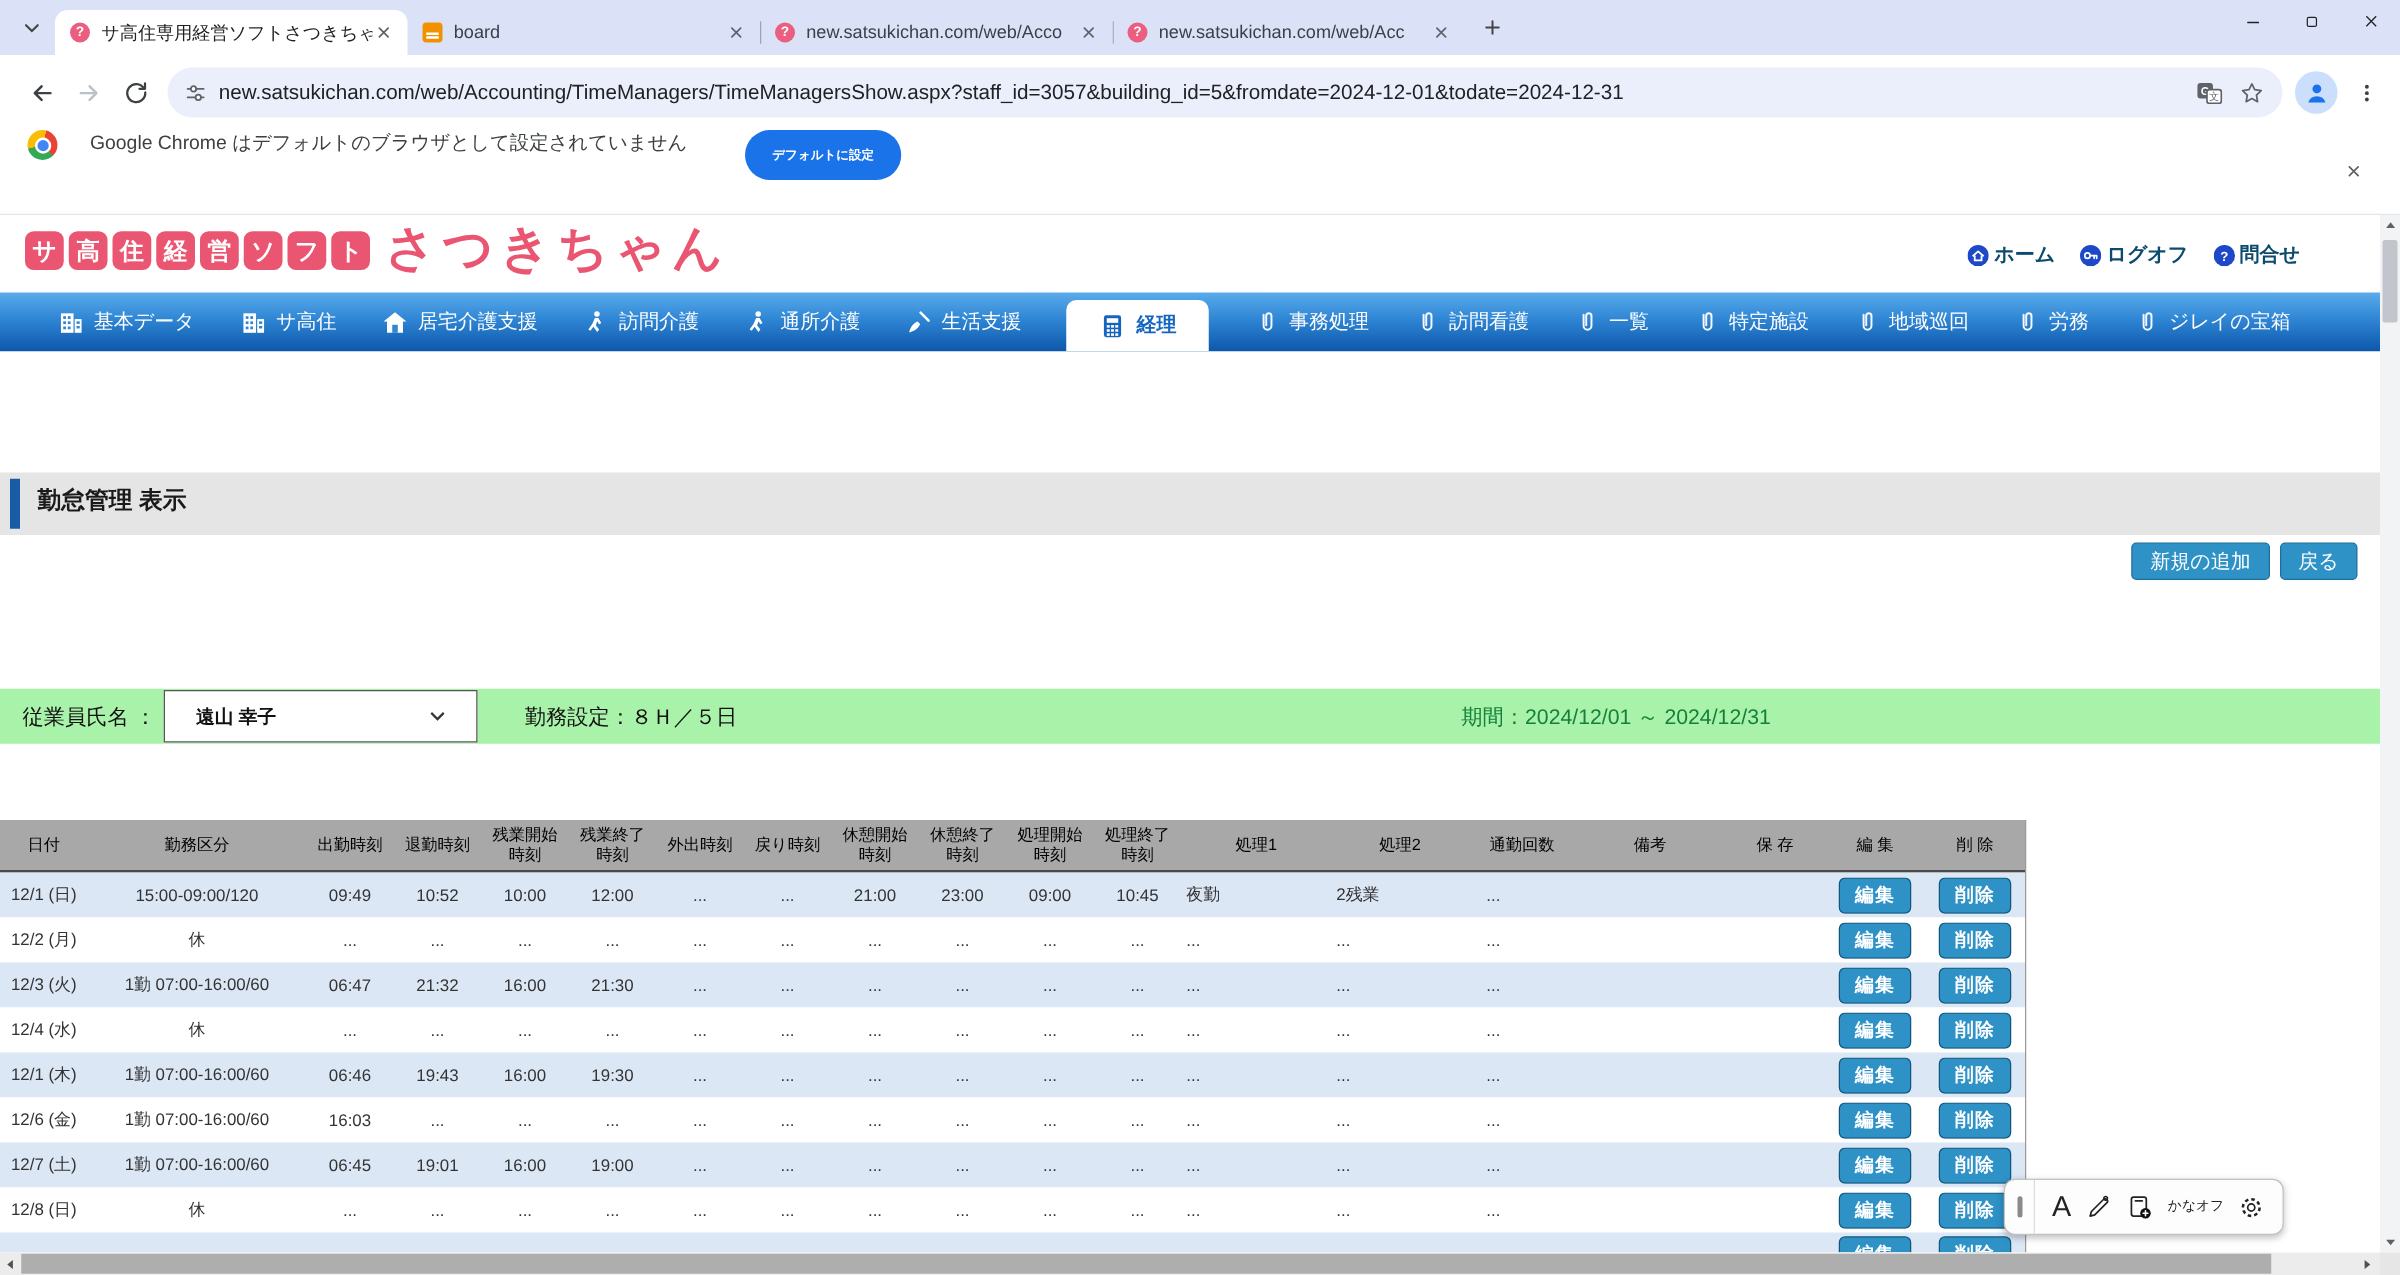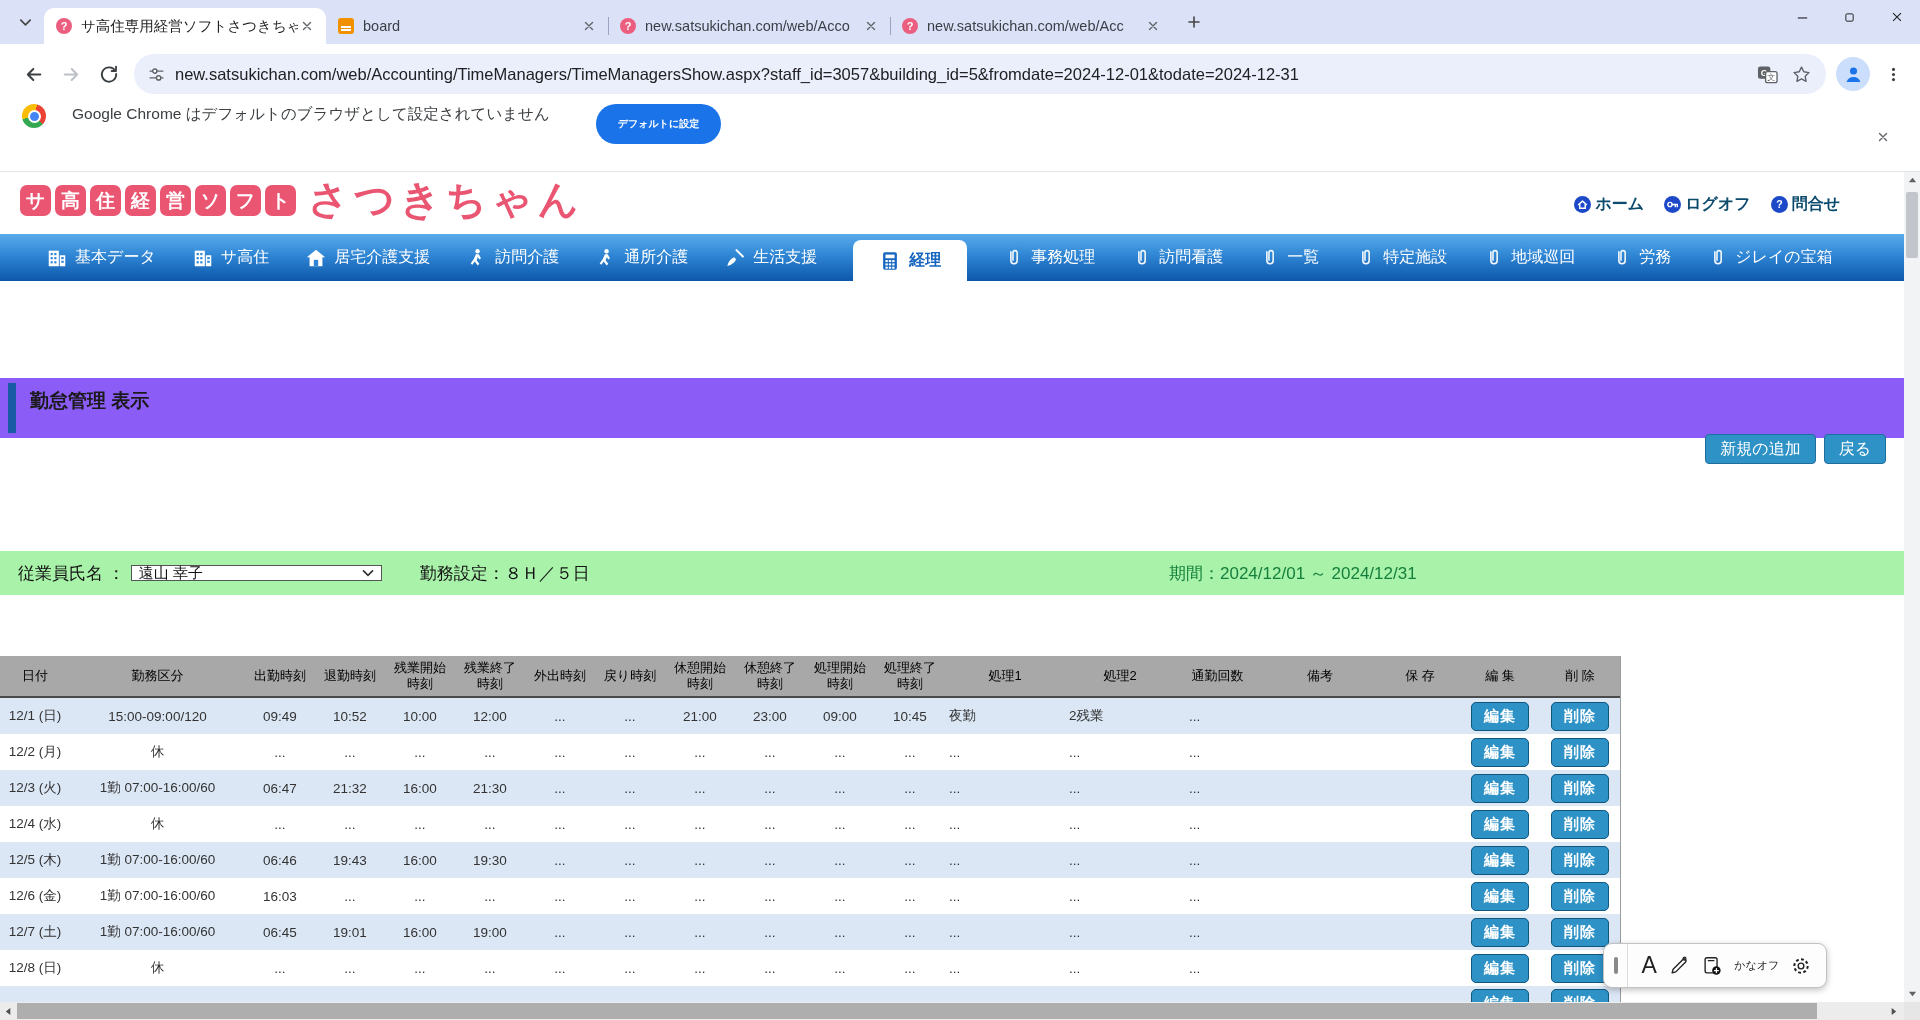--- a/index.html
+++ b/index.html
@@ -58,30 +58,30 @@
     background:linear-gradient(180deg,#5aabec 0%,#2f86d4 45%,#0d57ab 100%);
     display:flex; align-items:center; padding-left:46px; gap:36px; overflow:hidden; }
   .nav-item { display:flex; align-items:center; gap:7px; color:#fff; font-size:16px; white-space:nowrap; cursor:pointer; }
   .nav-active { align-self:flex-end; height:41px; background:#fff; border-radius:8px 8px 0 0; display:flex; align-items:center; gap:8px; padding:0 26px; color:#1565c0; font-weight:bold; font-size:16px; white-space:nowrap; cursor:pointer; }
 
   .subnav { position:absolute; top:109px; left:0; width:1904px; height:47px; background:#fff; border-bottom:1px solid #cfcfcf; display:flex; align-items:center; padding-left:16px; }
   .subnav-item { position:relative; font-size:16px; color:#333; padding:0 31px; cursor:pointer; white-space:nowrap; }
   .subnav-item::before { content:''; position:absolute; left:0; top:-4px; height:30px; width:1px; background:#c9c9c9; }
   .subnav-item:last-child::after { content:''; position:absolute; right:0; top:-4px; height:30px; width:1px; background:#c9c9c9; }
 
-  .title-band { position:absolute; top:206px; left:0; width:1904px; height:60px; background:#8b5cf6; }
+  .title-band { position:absolute; top:206px; left:0; width:1904px; height:50px; background:#e5e5e5; }
   .title-band::before { content:''; position:absolute; left:8px; top:5px; bottom:5px; width:8px; background:#1a5ba6; }
   .page-title { position:absolute; left:30px; top:0; line-height:46px; font-size:19px; font-weight:bold; color:#1a1a1a; }
 
   .actions { position:absolute; top:262px; right:18px; display:flex; gap:8px; }
   .btn-primary { height:30px; padding:0 14px; background:#2e92c7; border:1px solid #1f6f9e; border-radius:4px; color:#fff; font-size:16px; cursor:pointer; font-family:inherit; }
 
   .filter-bar { position:absolute; top:379px; left:0; width:1904px; height:44px; background:#a9f2a9; display:flex; align-items:center; padding-left:18px; }
   .filter-label { font-size:17px; color:#111; }
-  .emp-select { width:251px; height:16px; background:#fff; border:1px solid #555; margin-left:6px; display:flex; align-items:center; padding:0 7px; font-size:15px; color:#111; cursor:pointer; }
+  .emp-select { width:251px; height:42px; background:#fff; border:1px solid #555; margin-left:6px; display:flex; align-items:center; padding:0 25px; font-size:15px; color:#111; cursor:pointer;font-weight:bold; }
   .emp-select .sel-text { flex:1; }
   .work-setting { margin-left:38px; font-size:17px; color:#111; }
   .period { position:absolute; left:1169px; font-size:17px; color:#15803d; }
 
   .table { position:absolute; top:484px; left:0; width:1621px; border-right:1px solid #9a9a9a; }
   .thead, .trow { display:grid; grid-template-columns:70px 175px repeat(10,70px) 120px 110px 85px 120px 80px 80px 80px; }
   .thead { background:#a8a8a8; height:42px; align-items:center; border-bottom:2px solid #4a4a4a; }
   .th { font-size:13px; color:#000; text-align:center; white-space:pre-line; line-height:1.2; }
   .trow { height:36px; align-items:center; }
   .trow.blue { background:#dce7f6; }
@@ -627,21 +627,21 @@
             <div class="td"></div>
             <div class="td"></div>
             <div class="td">
               <button class="row-btn">編集</button>
             </div>
             <div class="td">
               <button class="row-btn">削除</button>
             </div>
           </div>
           <div class="trow blue">
-            <div class="td">12/5 (木)</div>
+            <div class="td">12/1 (木)</div>
             <div class="td">1勤 07:00-16:00/60</div>
             <div class="td">06:46</div>
             <div class="td">19:43</div>
             <div class="td">16:00</div>
             <div class="td">19:30</div>
             <div class="td">...</div>
             <div class="td">...</div>
             <div class="td">...</div>
             <div class="td">...</div>
             <div class="td">...</div>

